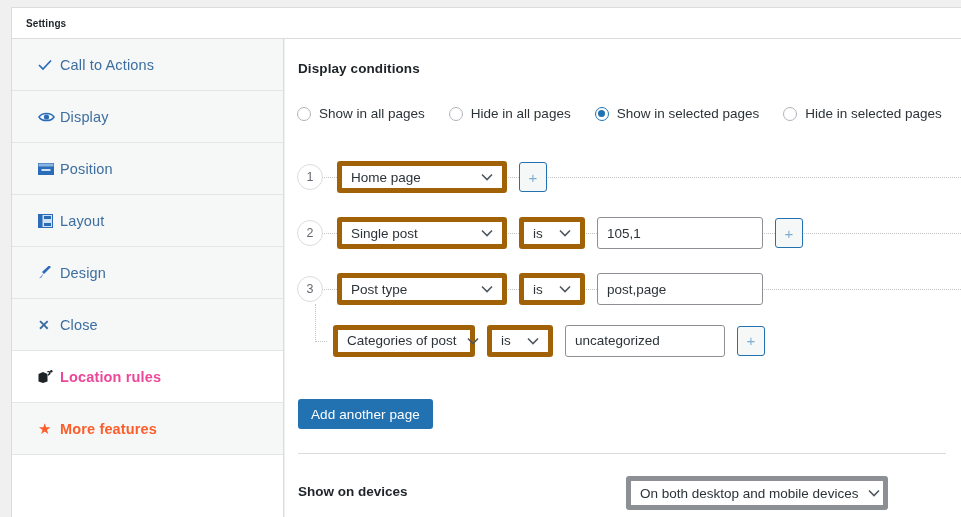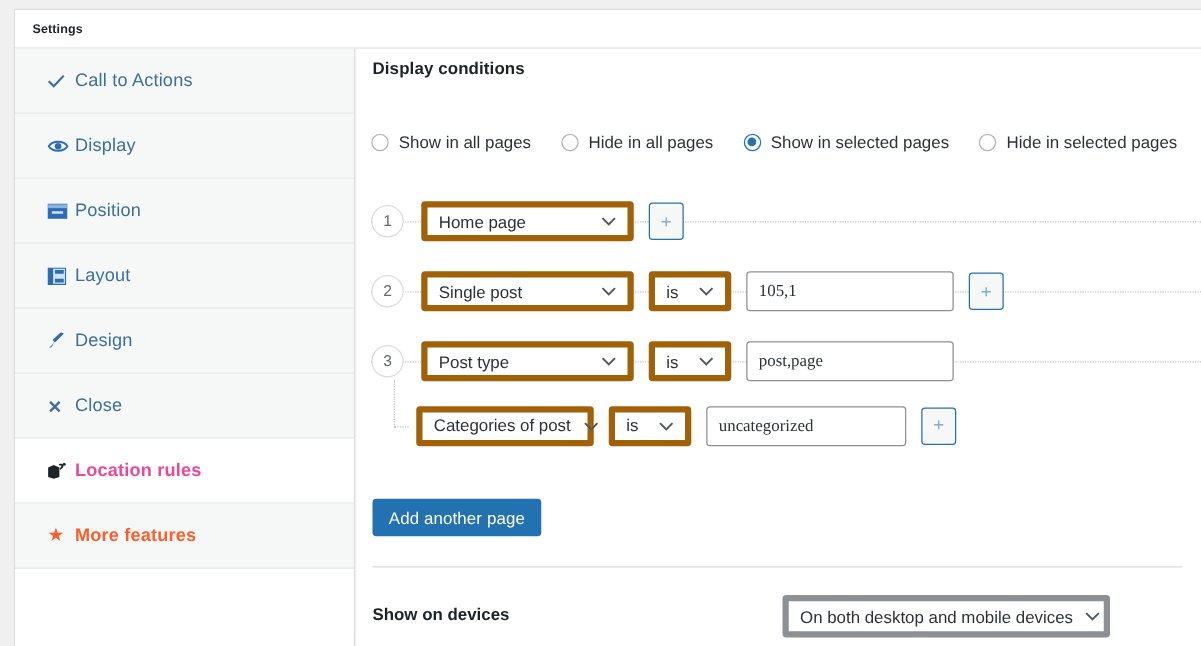--- a/index.html
+++ b/index.html
@@ -77,21 +77,21 @@
 
   
   .main {
     position: absolute;
     left: 285px; top: 39px;
     width: 676px; height: 478px;
     background: #ffffff;
   }
   .section-title {
     position: absolute;
-    left: 13px; top: 8px;
+    left: 13px; top: 22px;
     font-size: 13.5px;
     font-weight: 700;
     color: #1d2327;
     letter-spacing: .1px;
   }
 
   
   .radio-row {
     position: absolute;
     left: 12px; top: 67px;
@@ -216,21 +216,21 @@
     z-index: 2;
     height: 32px;
     width: 166px;
     background: #ffffff;
     border: 1px solid #8c8f94;
     border-radius: 3px;
     padding: 0 9px;
     margin-right: 12px;
     font-size: 13.5px;
     color: #2c3338;
-    font-family: Liberation Serif, serif;
+    font-family: Liberation Sans, sans-serif;
     display: flex;
     align-items: center;
   }
   .txt-sub { width: 160px; }
 
   .plus-btn {
     position: relative;
     z-index: 2;
     width: 28px; height: 30px;
     border: 1px solid #2271b1;

